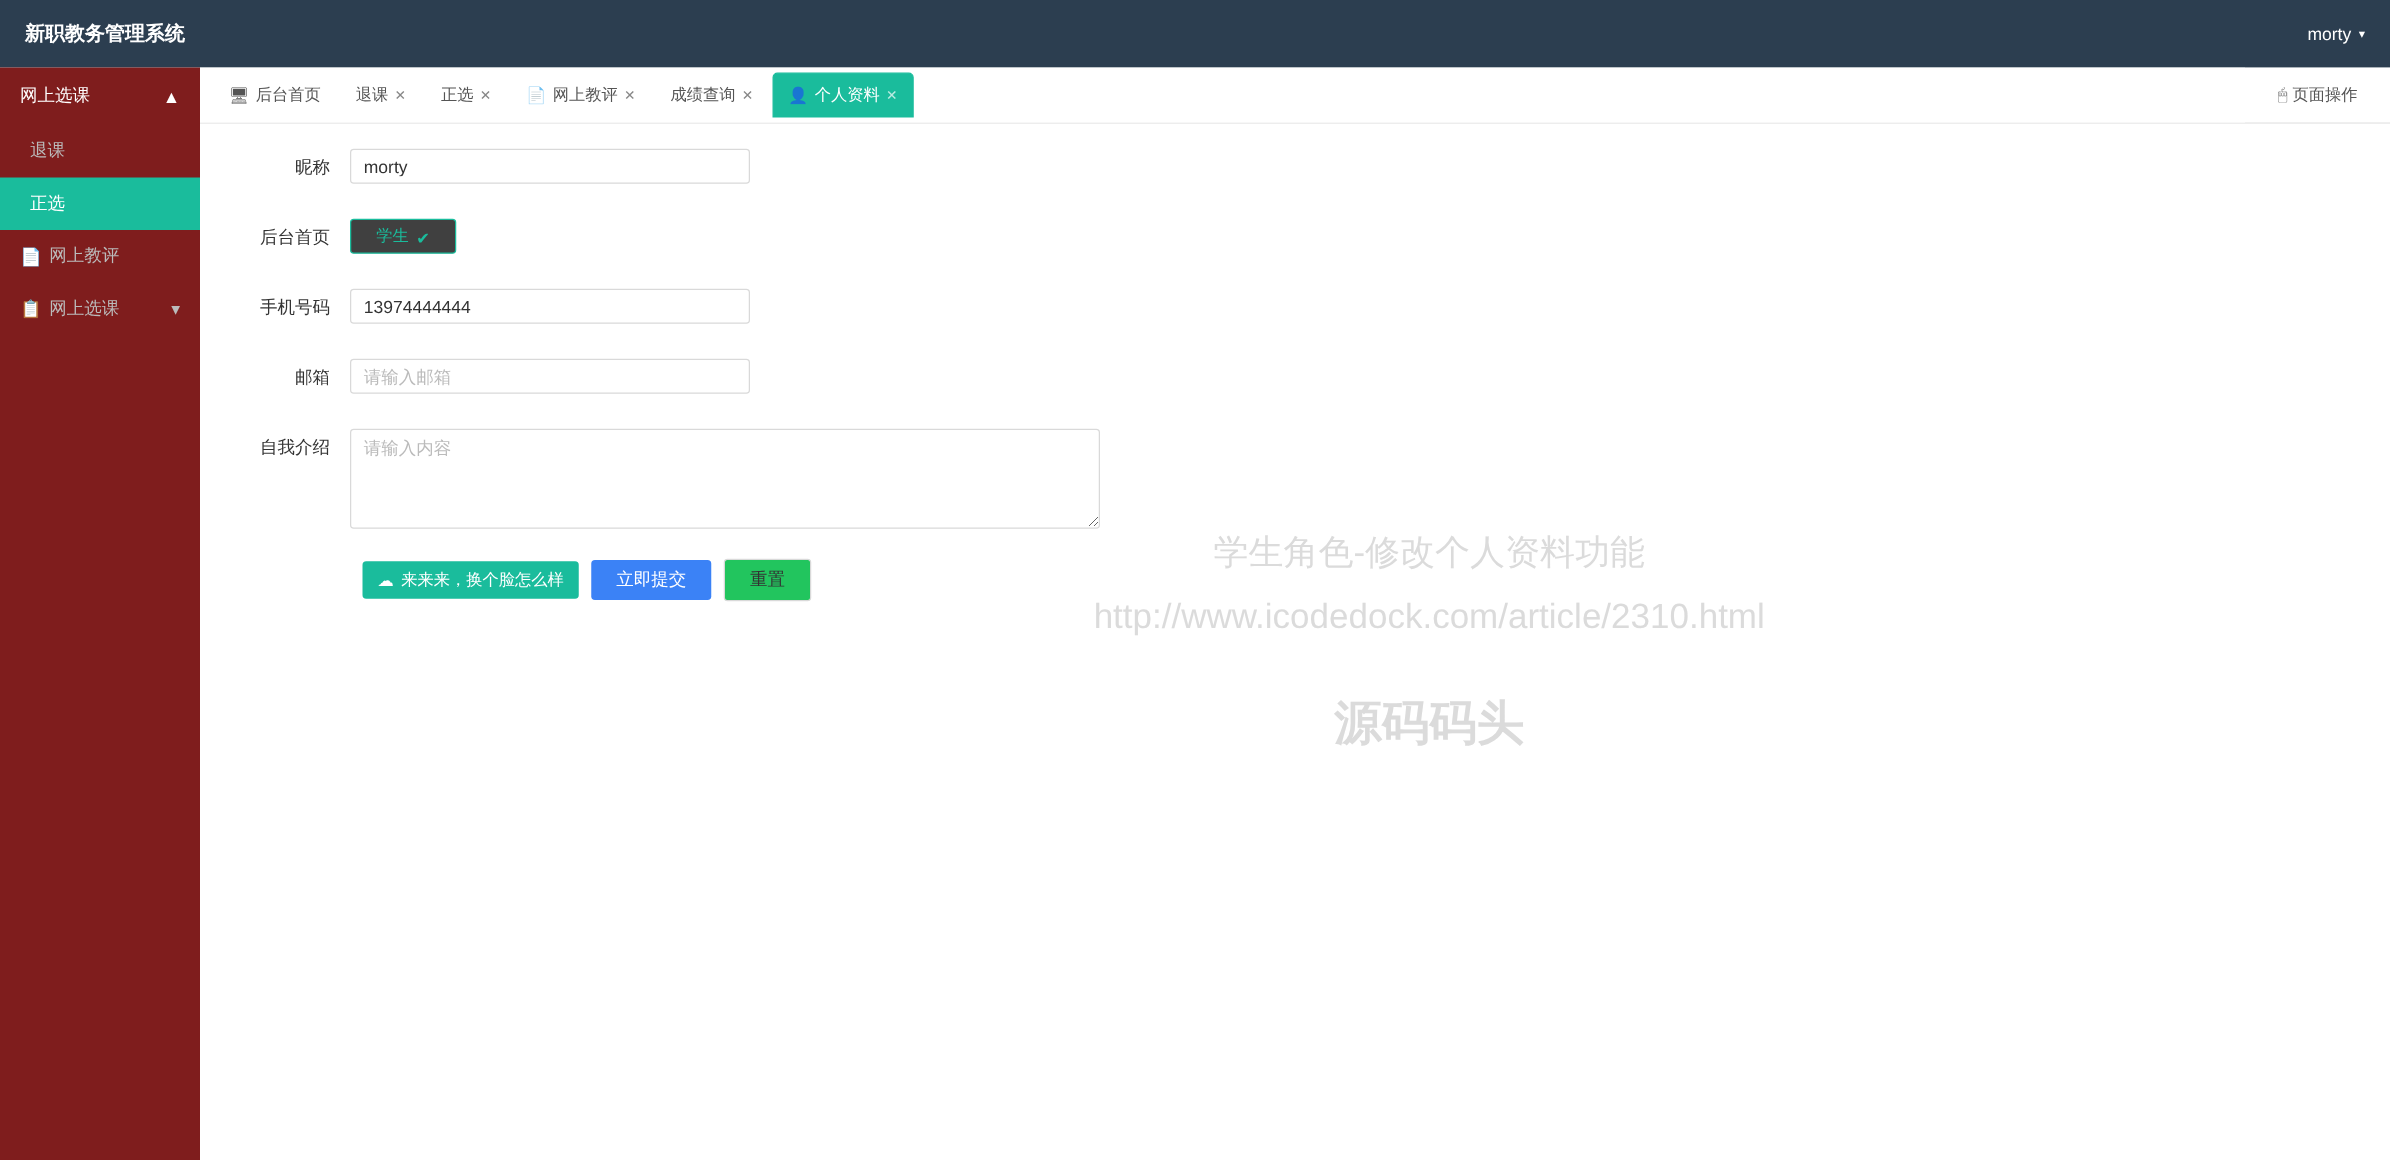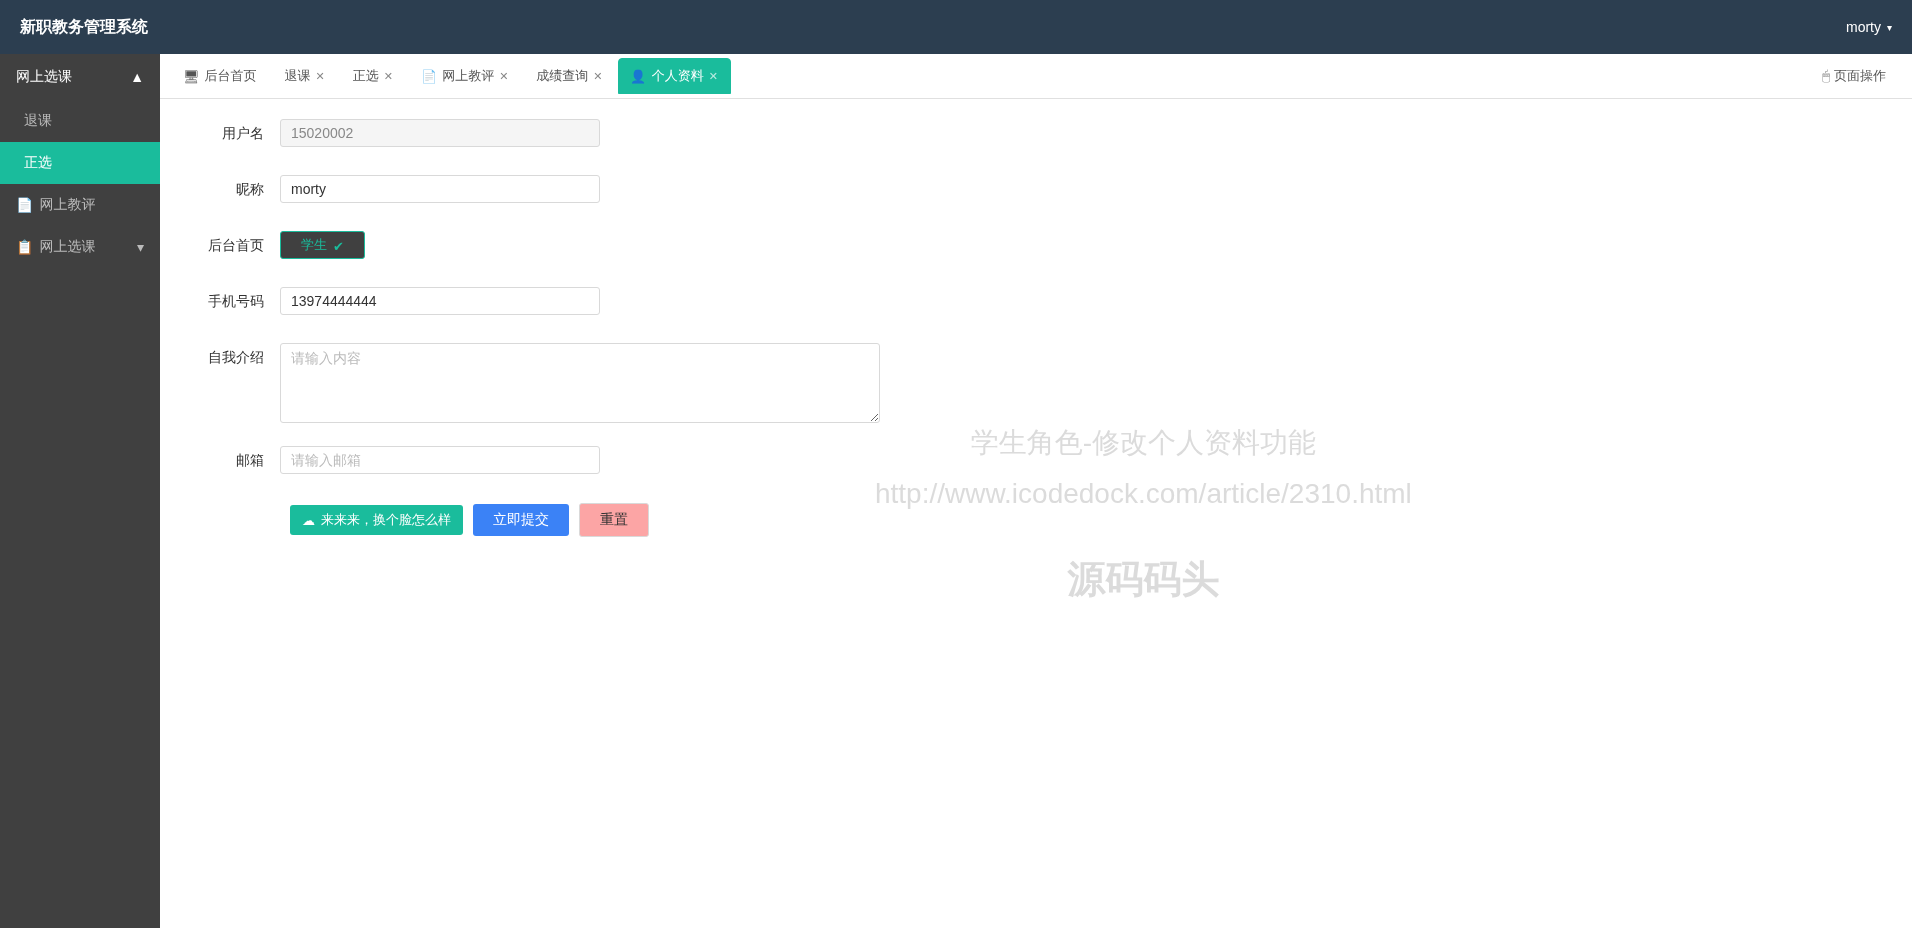--- a/index.html
+++ b/index.html
@@ -30,21 +30,21 @@
     }
 
     
     .layout {
       display: flex;
       height: calc(100vh - 54px);
     }
 
     
     .sidebar {
-      background: #404040;
+      background: #7f1d1d;
       width: 160px;
       min-width: 160px;
       color: #ccc;
       display: flex;
       flex-direction: column;
     }
     .sidebar-group-header {
       display: flex;
       align-items: center;
       justify-content: space-between;
@@ -214,21 +214,21 @@
     .btn-submit {
       background: #3b82f6;
       color: #fff;
       border: none;
       border-radius: 3px;
       padding: 7px 20px;
       cursor: pointer;
       font-size: 14px;
     }
     .btn-reset {
-      background: #fca5a5;
+      background: #22c55e;
       color: #333;
       border: 1px solid #d9d9d9;
       border-radius: 3px;
       padding: 7px 20px;
       cursor: pointer;
       font-size: 14px;
     }
 
     
     .watermark {
@@ -330,26 +330,20 @@
     <div class="content-body">
 
       <div class="watermark">
         <div class="watermark-line2">学生角色-修改个人资料功能</div>
         <div class="watermark-line3">http://www.icodedock.com/article/2310.html</div>
         <div class="watermark-line4">源码码头</div>
       </div>
 
       <form>
 
-        <div class="form-row">
-          <div class="form-label">用户名</div>
-          <div class="form-control">
-            <input class="form-input" type="text" readonly="" value="15020002" style="">
-          </div>
-        </div>
 
         <div class="form-row">
           <div class="form-label">昵称</div>
           <div class="form-control">
             <input class="form-input" type="text" value="morty" style="">
           </div>
         </div>
 
         <div class="form-row">
           <div class="form-label">后台首页</div>
@@ -362,30 +356,30 @@
         </div>
 
         <div class="form-row">
           <div class="form-label">手机号码</div>
           <div class="form-control">
             <input class="form-input" type="text" value="13974444444" style="">
           </div>
         </div>
 
         <div class="form-row">
+          <div class="form-label">邮箱</div>
+          <div class="form-control">
+            <input class="form-input" type="email" placeholder="请输入邮箱" style="">
+          </div>
+        </div>
+
+        <div class="form-row">
           <div class="form-label">自我介绍</div>
           <div class="form-control" style="max-width:600px;">
             <textarea class="form-textarea" placeholder="请输入内容" style=""></textarea>
-          </div>
-        </div>
-
-        <div class="form-row">
-          <div class="form-label">邮箱</div>
-          <div class="form-control">
-            <input class="form-input" type="email" placeholder="请输入邮箱" style="">
           </div>
         </div>
 
         <div class="form-row" style="padding-left:0; align-items:center; gap:10px;">
           <div style="width:90px; flex-shrink:0;"></div>
           <div class="avatar-section">
             <button class="avatar-btn" type="button">
               <span>☁</span>
               <span>来来来，换个脸怎么样</span>
             </button>

